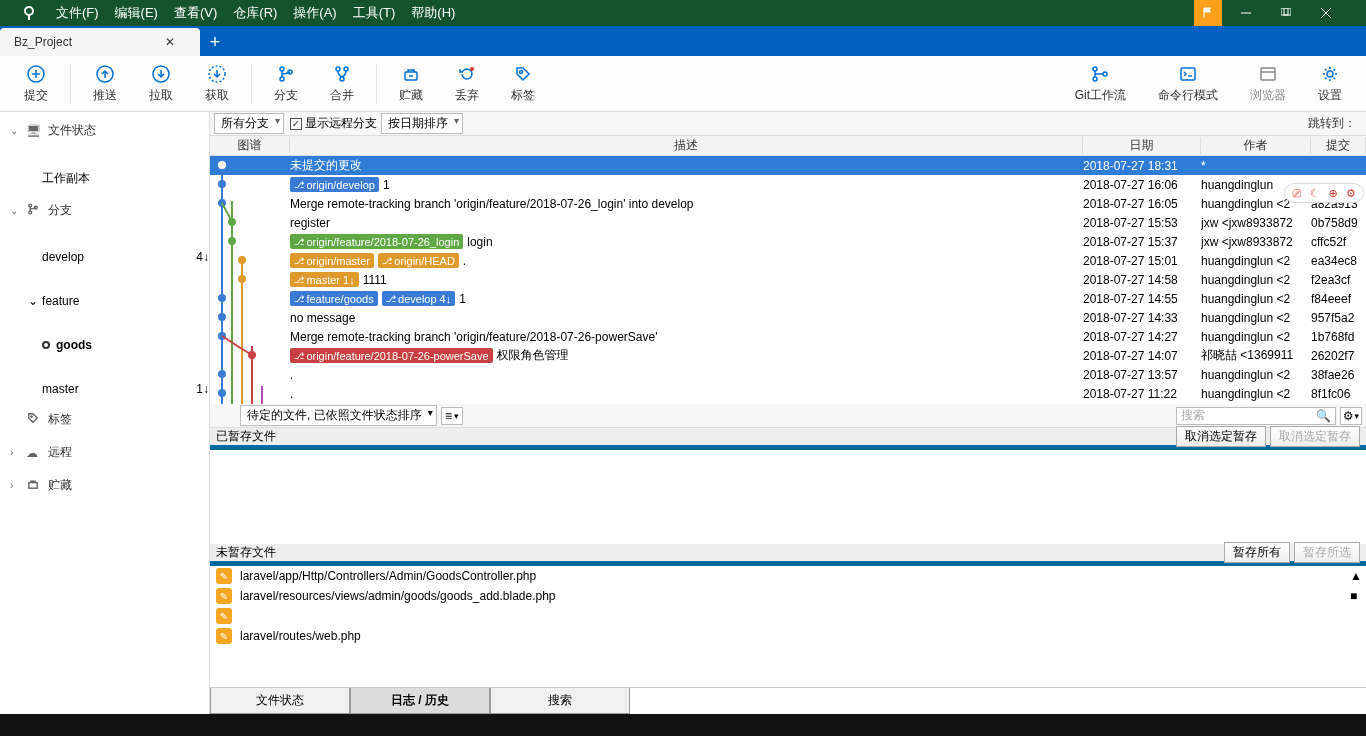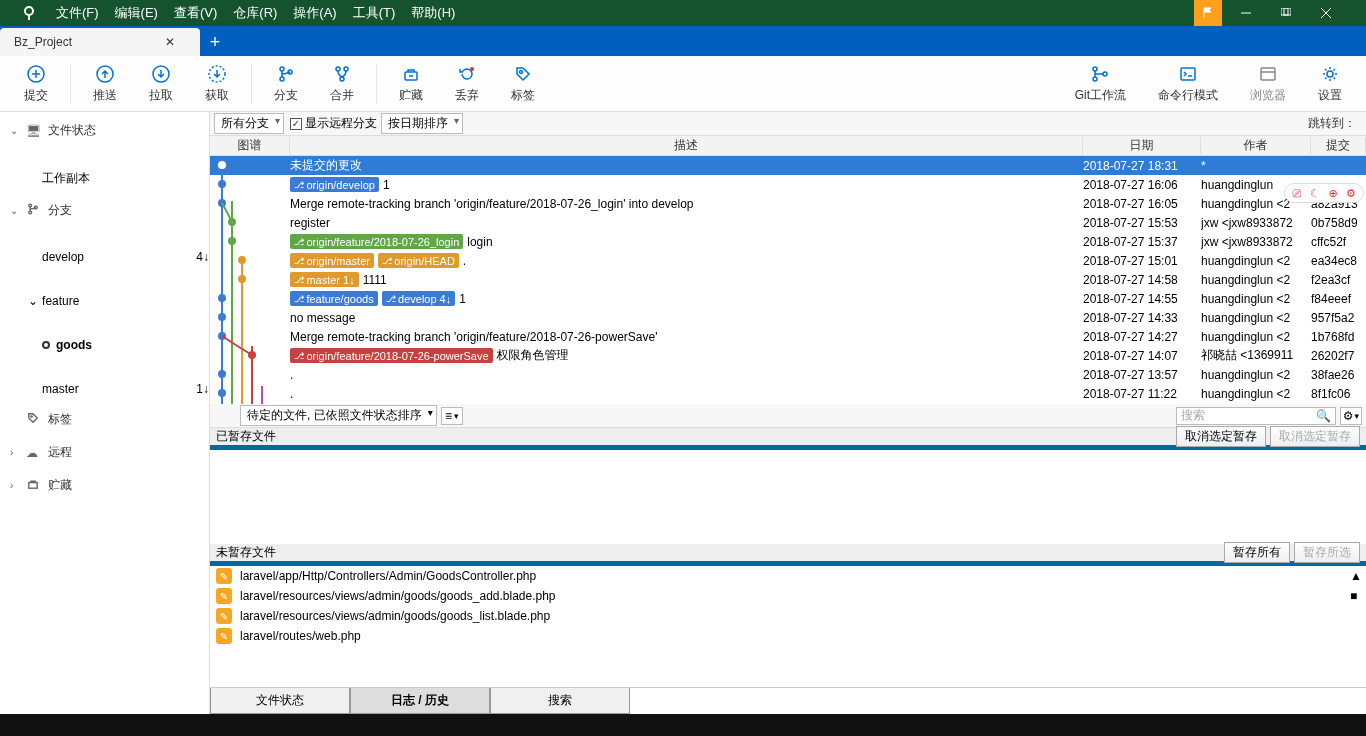--- a/index.html
+++ b/index.html
@@ -549,21 +549,20 @@
               <span>laravel/app/Http/Controllers/Admin/GoodsController.php</span>
               <span class="scroll-ind">▲</span>
             </div>
             <div class="file-row">
               <div class="ficon">✎</div>
               <span>laravel/resources/views/admin/goods/goods_add.blade.php</span>
               <span class="scroll-ind">■</span>
             </div>
             <div class="file-row">
               <div class="ficon">✎</div>
-              <span>laravel/resources/views/admin/goods/goods_list.blade.php</span>
             </div>
             <div class="file-row">
               <div class="ficon">✎</div>
               <span>laravel/routes/web.php</span>
             </div>
           </div>
       </div>
 
       <div class="tabs-bottom">
         <div class="btab">文件状态</div>

